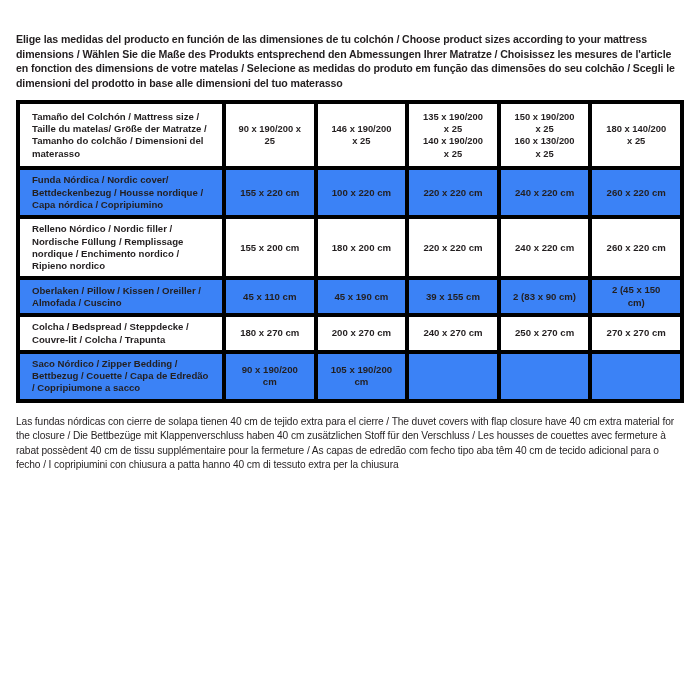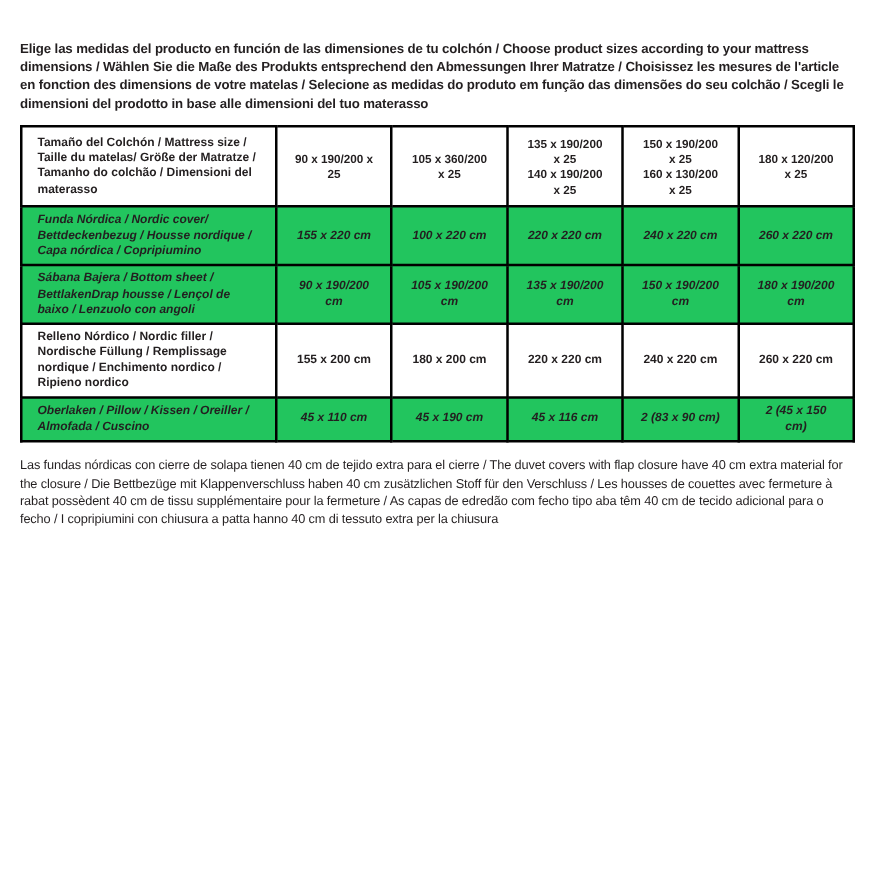--- a/index.html
+++ b/index.html
@@ -29,21 +29,21 @@
     line-height: 1.38;
     letter-spacing: -0.1px;
     margin-bottom: 10px;
   }
   table.spec {
     width: 100%;
     border-collapse: collapse;
     table-layout: fixed;
   }
   table.spec td {
-    border: 2px solid #000000;
+    border: 4px solid #000000;
     vertical-align: middle;
     padding: 4px 12px;
   }
   td.rowhead {
     font-size: 9.6px;
     font-weight: bold;
     line-height: 1.28;
     text-align: left;
     width: 178px;
   }
@@ -53,22 +53,21 @@
     text-align: center;
     line-height: 1.3;
   }
   tr.head td.val {
     font-size: 9.4px;
   }
   tr.head td.rowhead {
     height: 54px;
   }
   tr.zebra td {
-    background: #22c55e;
-    font-style: italic;
+    background: #3b82f6;
   }
   .multi span {
     display: block;
   }
   .footnote {
     margin-top: 12px;
     font-size: 10.2px;
     font-weight: normal;
     line-height: 1.42;
     letter-spacing: -0.1px;
@@ -83,72 +82,80 @@
 
   <table class="spec">
     <tbody>
 
       <tr class="head">
         <td class="rowhead">Tamaño del Colchón / Mattress size / Taille du matelas/ Größe der Matratze / Tamanho do colchão / Dimensioni del materasso</td>
         <td class="val multi">
           <span>90 x 190/200 x 25</span>
         </td>
         <td class="val multi">
-          <span>105 x 360/200 x 25</span>
+          <span>146 x 190/200 x 25</span>
         </td>
         <td class="val multi">
           <span>135 x 190/200 x 25</span>
           <span>140 x 190/200 x 25</span>
         </td>
         <td class="val multi">
           <span>150 x 190/200 x 25</span>
           <span>160 x 130/200 x 25</span>
         </td>
         <td class="val multi">
-          <span>180 x 120/200 x 25</span>
+          <span>180 x 140/200 x 25</span>
         </td>
       </tr>
 
       <tr class="zebra">
         <td class="rowhead">Funda Nórdica /  Nordic cover/ Bettdeckenbezug / Housse nordique / Capa nórdica / Copripiumino</td>
         <td class="val">155 x 220 cm</td>
         <td class="val">100 x 220 cm</td>
         <td class="val">220 x 220 cm</td>
         <td class="val">240 x 220 cm</td>
         <td class="val">260 x 220 cm</td>
       </tr>
 
 
-      <tr class="zebra">
-        <td class="rowhead">Sábana Bajera / Bottom sheet / BettlakenDrap housse / Lençol de baixo / Lenzuolo con angoli</td>
-        <td class="val">90 x 190/200 cm</td>
-        <td class="val">105 x 190/200 cm</td>
-        <td class="val">135 x 190/200 cm</td>
-        <td class="val">150 x 190/200 cm</td>
-        <td class="val">180 x 190/200 cm</td>
-      </tr>
 
       <tr>
         <td class="rowhead">Relleno Nórdico / Nordic filler / Nordische Füllung / Remplissage nordique / Enchimento nordico / Ripieno nordico</td>
         <td class="val">155 x 200 cm</td>
         <td class="val">180 x 200 cm</td>
         <td class="val">220 x 220 cm</td>
         <td class="val">240 x 220 cm</td>
         <td class="val">260 x 220 cm</td>
       </tr>
 
       <tr class="zebra">
         <td class="rowhead">Oberlaken  /  Pillow / Kissen / Oreiller / Almofada / Cuscino</td>
         <td class="val">45 x 110 cm</td>
         <td class="val">45 x 190 cm</td>
-        <td class="val">45 x 116 cm</td>
+        <td class="val">39 x 155 cm</td>
         <td class="val">2 (83 x 90 cm)</td>
         <td class="val">2 (45 x 150 cm)</td>
       </tr>
 
+      <tr>
+        <td class="rowhead">Colcha / Bedspread / Steppdecke / Couvre-lit / Colcha / Trapunta</td>
+        <td class="val">180 x 270 cm</td>
+        <td class="val">200 x 270 cm</td>
+        <td class="val">240 x 270 cm</td>
+        <td class="val">250 x 270 cm</td>
+        <td class="val">270 x 270 cm</td>
+      </tr>
 
+      <tr class="zebra">
+        <td class="rowhead">Saco Nórdico / Zipper Bedding / Bettbezug / Couette / Capa de Edredão / Copripiumone a sacco</td>
+        <td class="val">90 x 190/200 cm</td>
+        <td class="val">105 x 190/200 cm</td>
+        <td class="val"></td>
+        <td class="val"></td>
+        <td class="val"></td>
+      </tr>
 
     </tbody>
   </table>
 
   <div class="footnote">Las fundas nórdicas con cierre de solapa tienen 40 cm de tejido extra para el cierre  /  The duvet covers with flap closure have 40 cm extra material for the closure / Die Bettbezüge mit Klappenverschluss haben 40 cm zusätzlichen Stoff für den Verschluss / Les housses de couettes avec fermeture à rabat possèdent 40 cm de tissu supplémentaire pour la fermeture / As capas de edredão com fecho tipo aba têm 40 cm de tecido adicional para o fecho / I copripiumini con chiusura a patta hanno 40 cm di tessuto extra per la chiusura</div>
 
 </div>
 
 </body></html>

